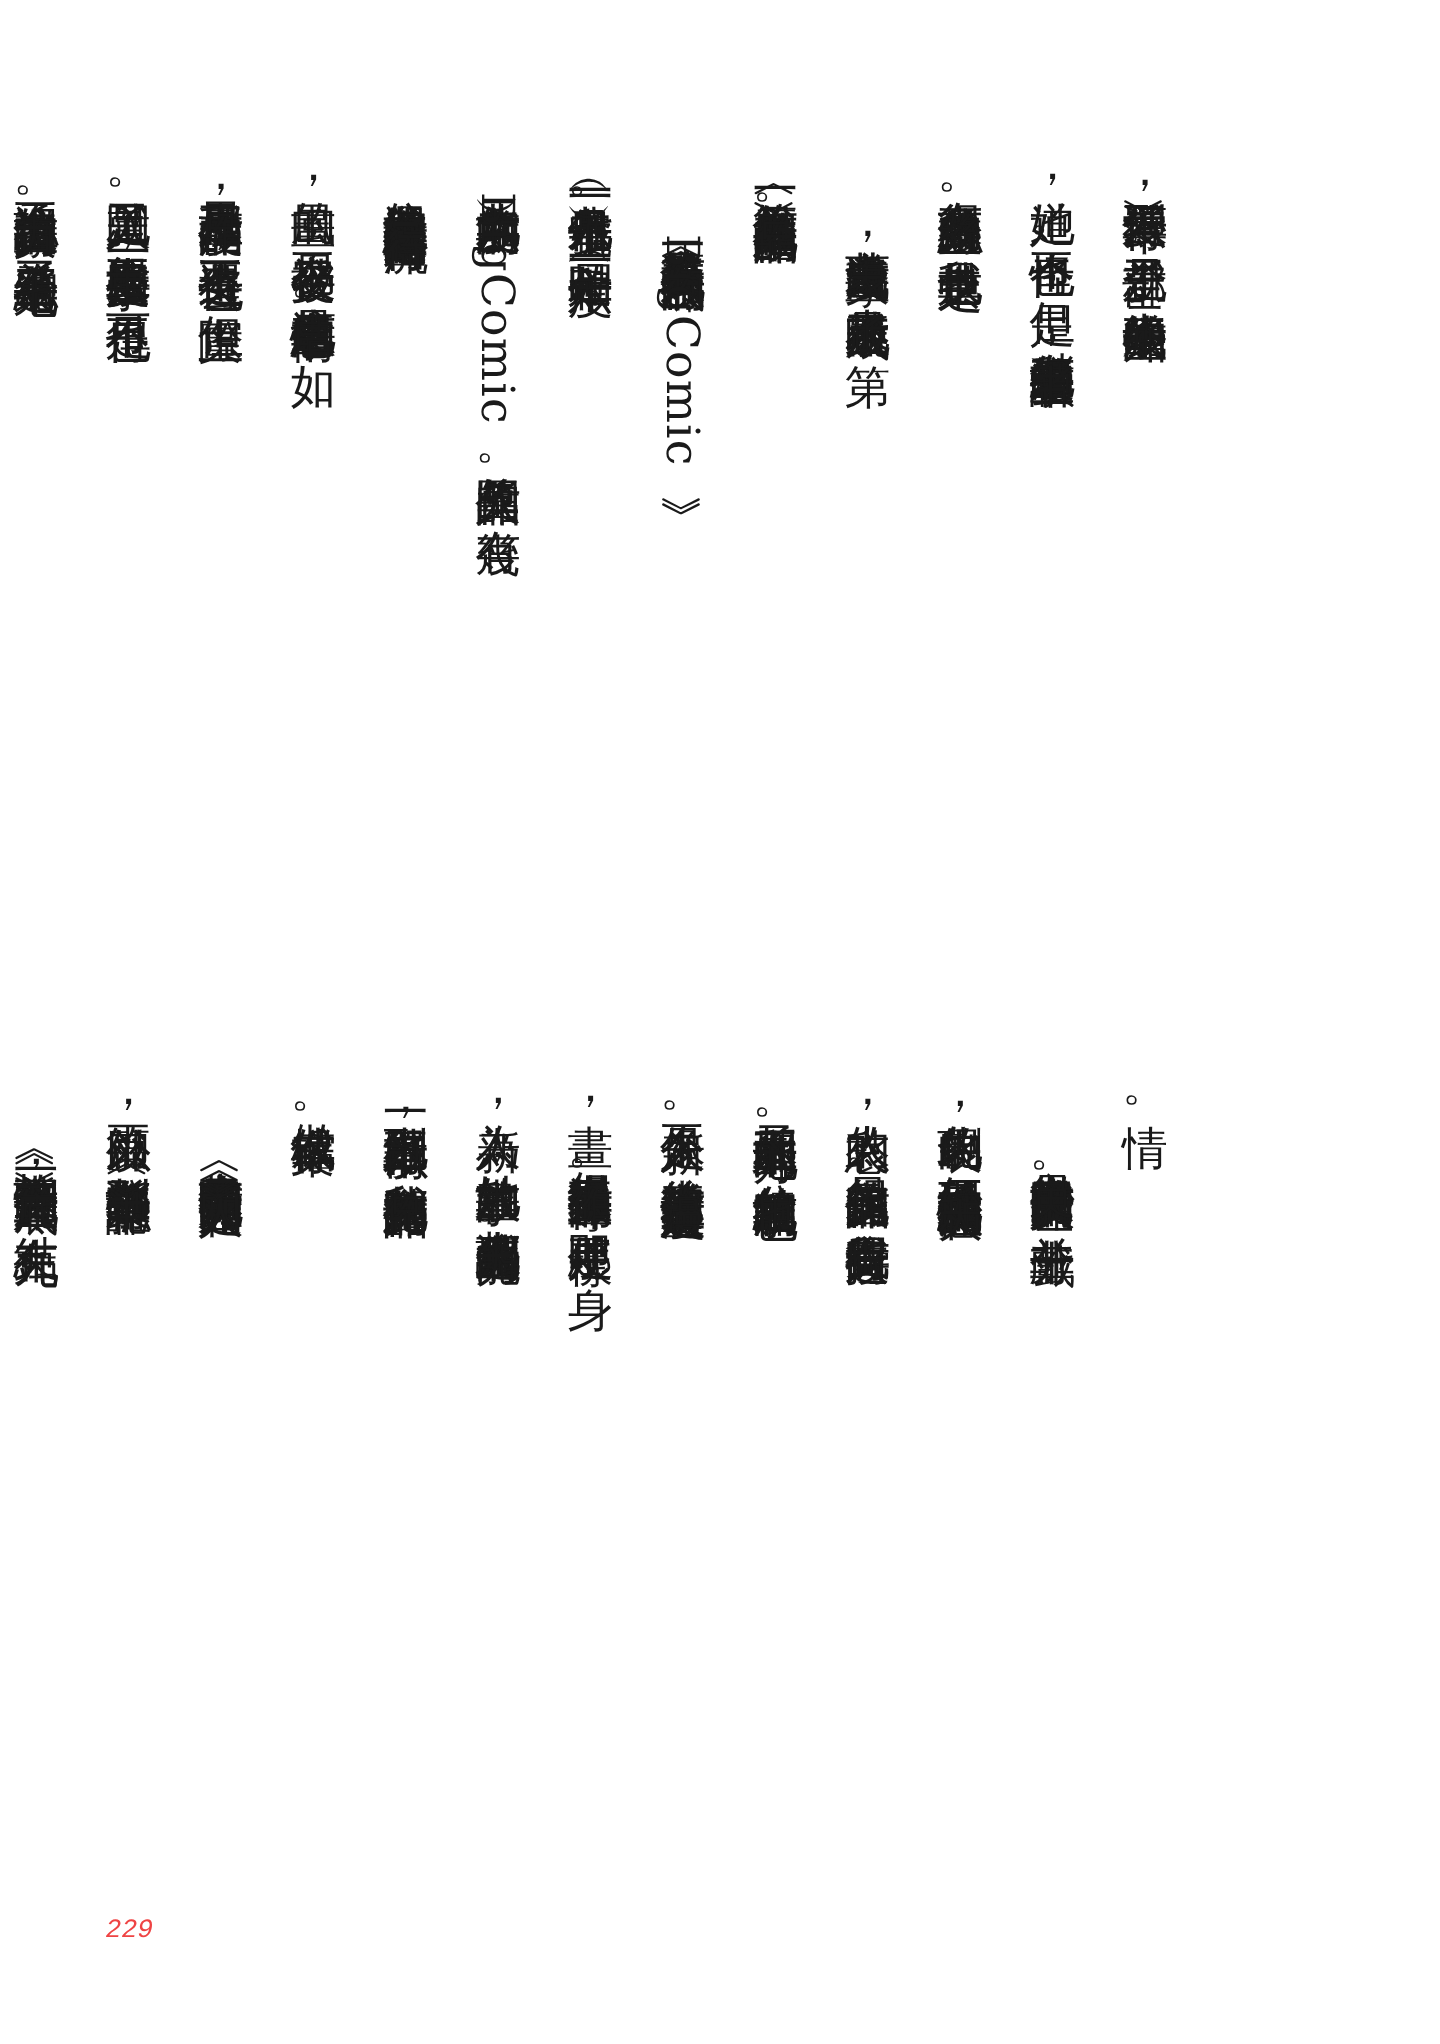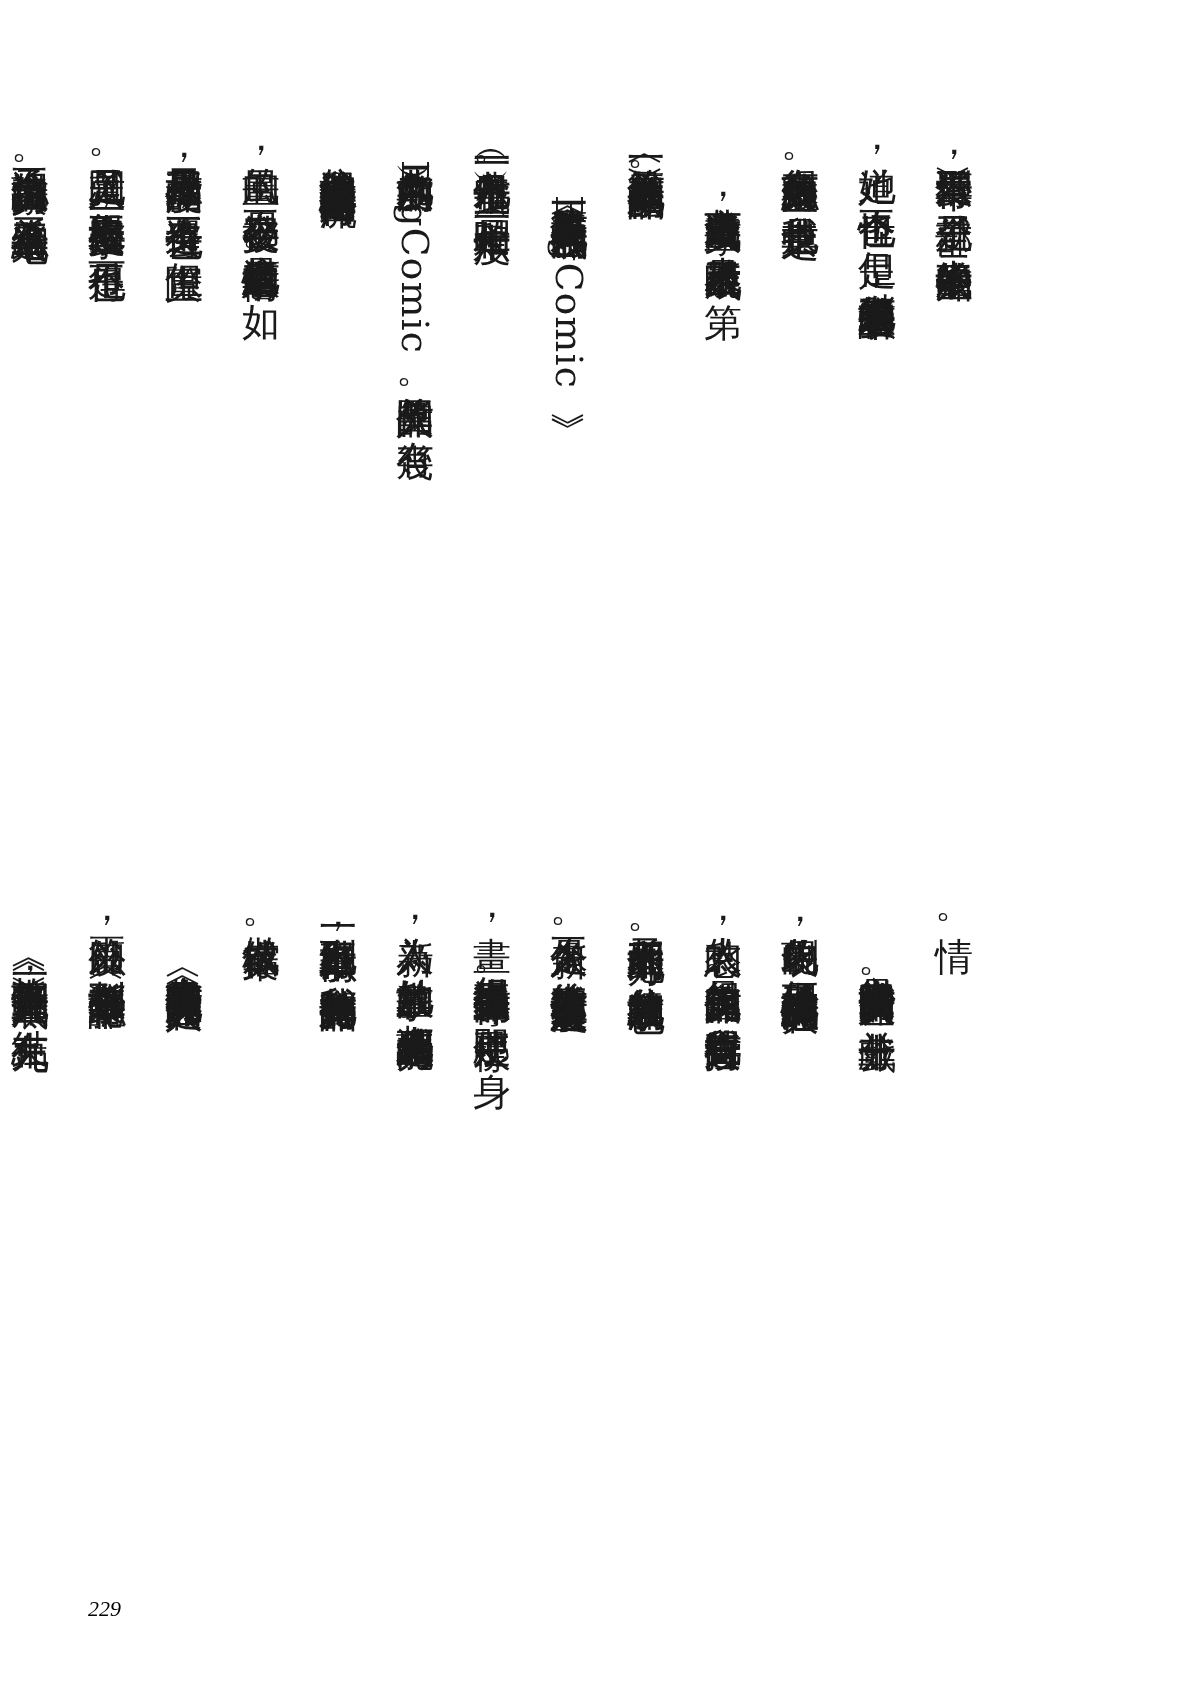--- a/index.html
+++ b/index.html
@@ -36,24 +36,24 @@
       height: 760px;
     }
     .col {
       display: block;
       margin: 0;
     }
     .page-number {
       position: absolute;
       left: 88px;
       top: 1596px;
-      font-family: Liberation Serif, serif;
+      font-family: Liberation Mono, monospace;
       font-style: italic;
       font-size: 22px;
-      color: #000000;
+      color: #ef4444;
     }
   </style>
 </head>
 <body>
 
 <div class="tier tier-top">
   <p class="col">愛烈傳》單行本，就是全部了。二十幾歲的學生不知</p>
   <p class="col">道她，也不奇怪。但是，稍有年紀的漫畫愛讀者中，</p>
   <p class="col">有很多齋藤薺的粉絲。我也是其中之一。</p>
   <p class="col">　齋藤薺出道成為漫畫家，本來就是大器晚成了。第</p>

